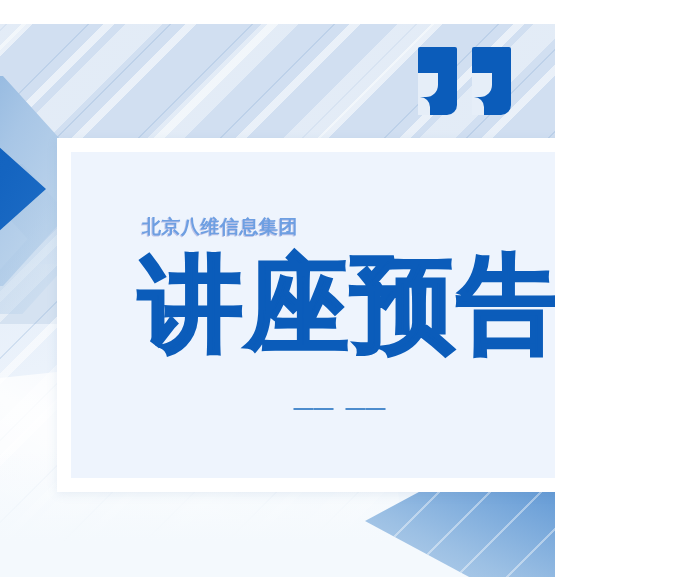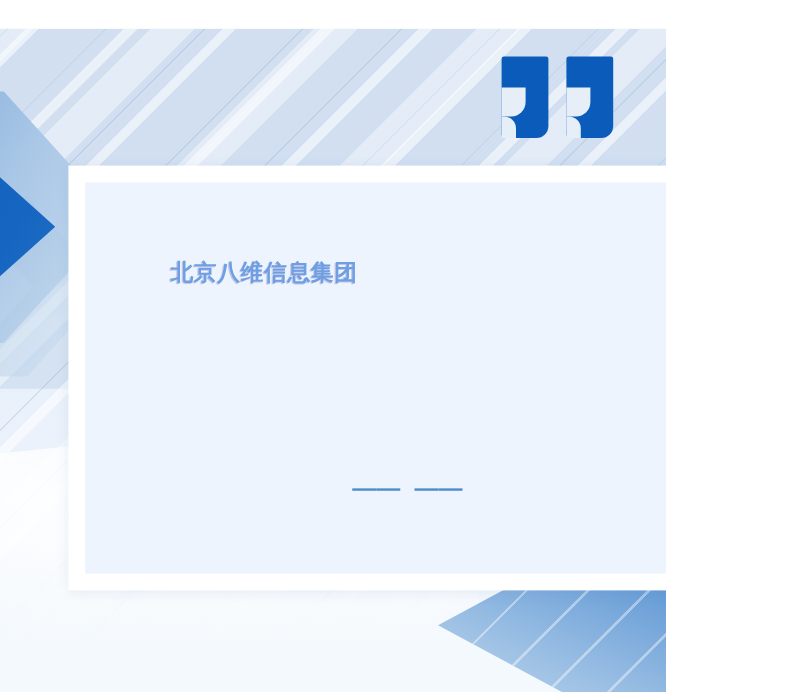--- a/index.html
+++ b/index.html
@@ -197,20 +197,21 @@
       <div class="qnotch"></div>
       <div class="qnotch2"></div>
     </div>
   </div>
 
   <div class="frame">
     <div class="panel">
 
       <div class="subtitle">北京八维信息集团</div>
 
+      <div class="title">讲座预告</div>
 
       <div class="tagline">
         <span class="dash">——</span>
         <span class="dash">——</span>
       </div>
 
     </div>
   </div>
 
 </div>

